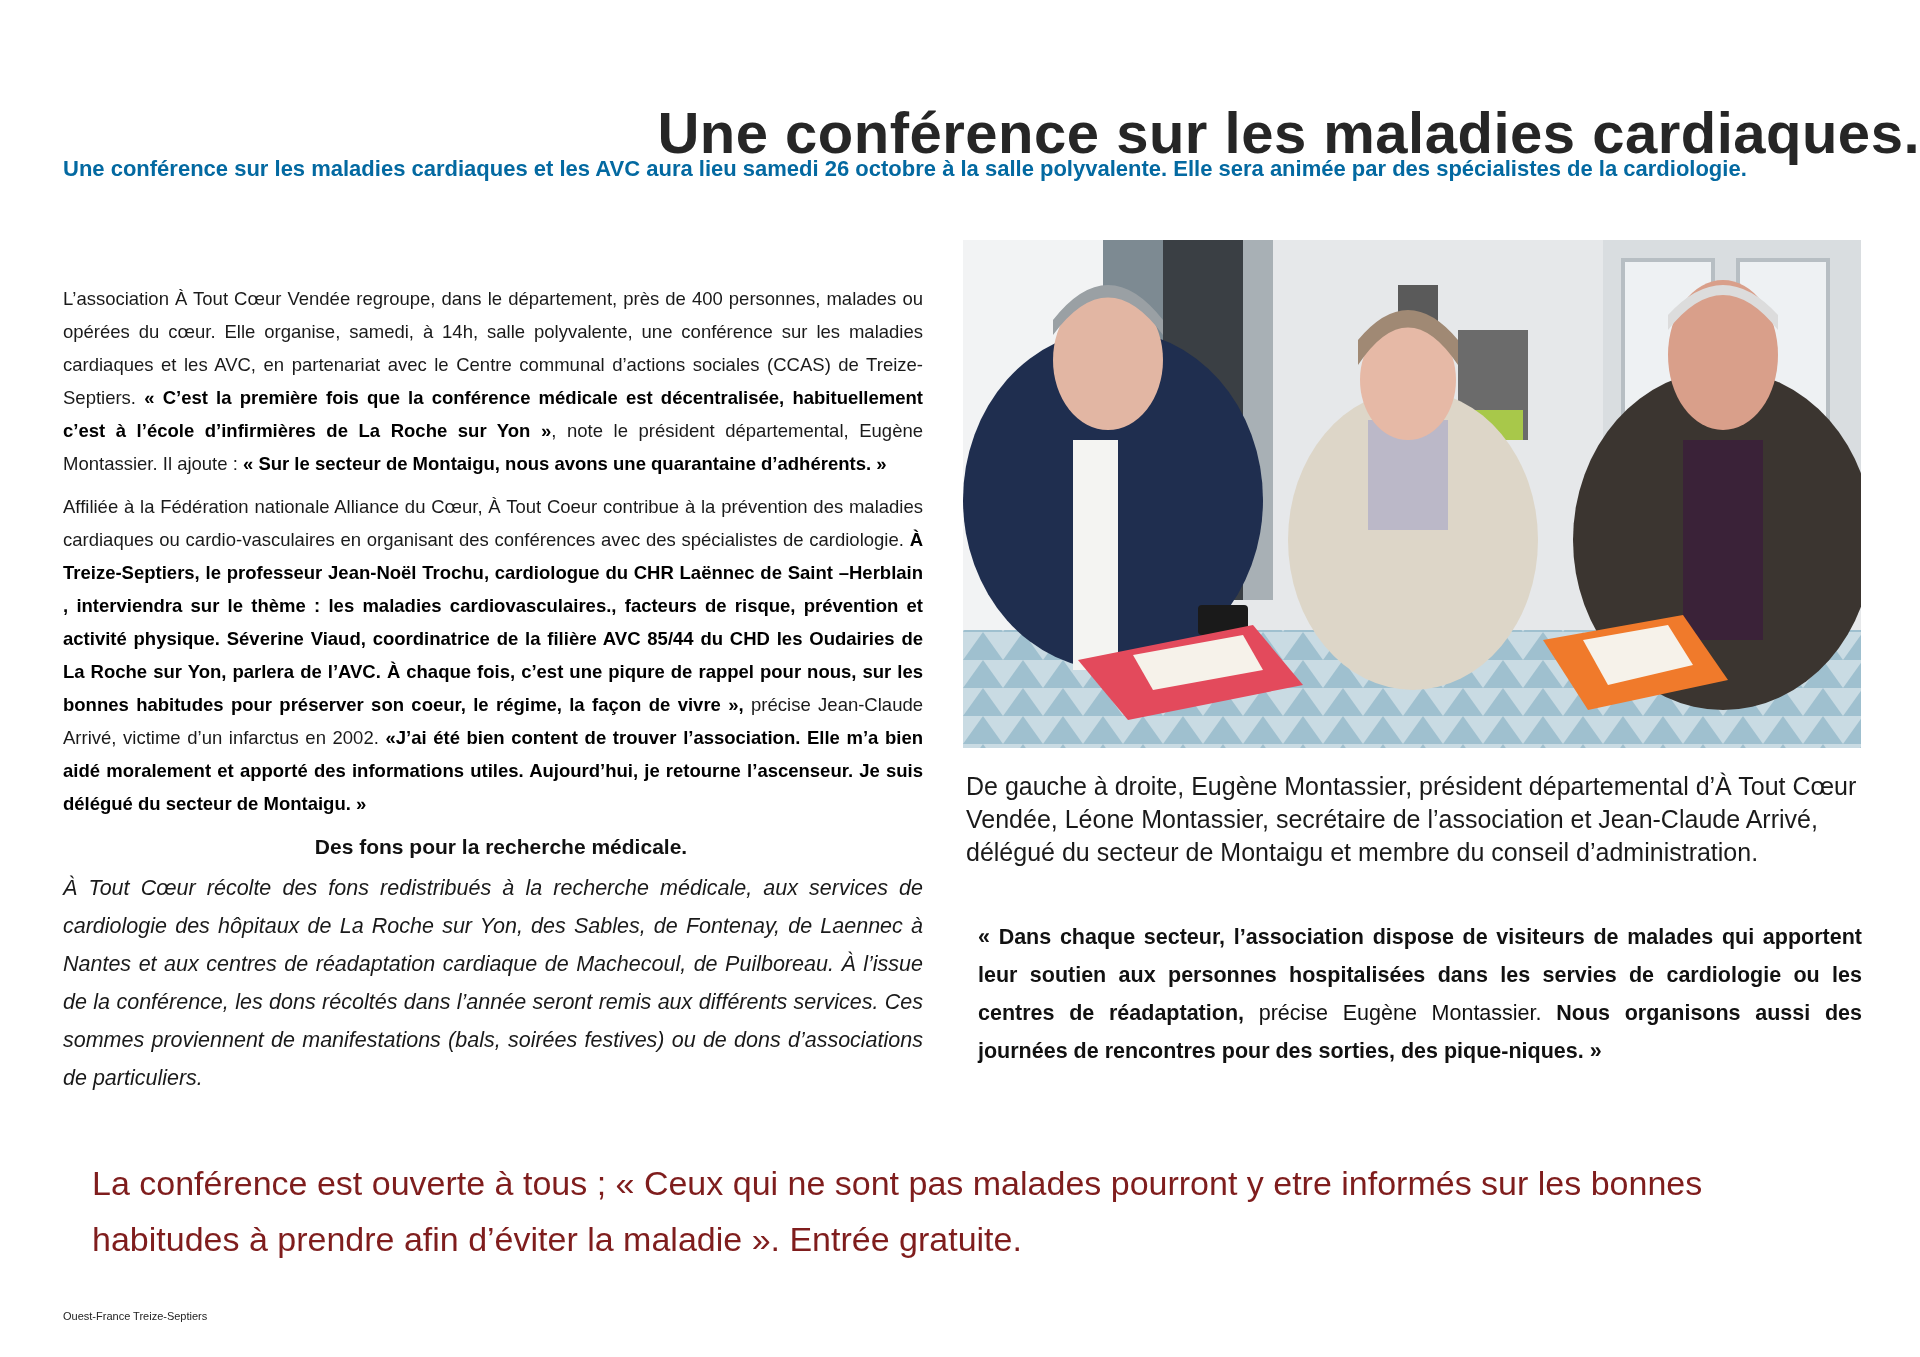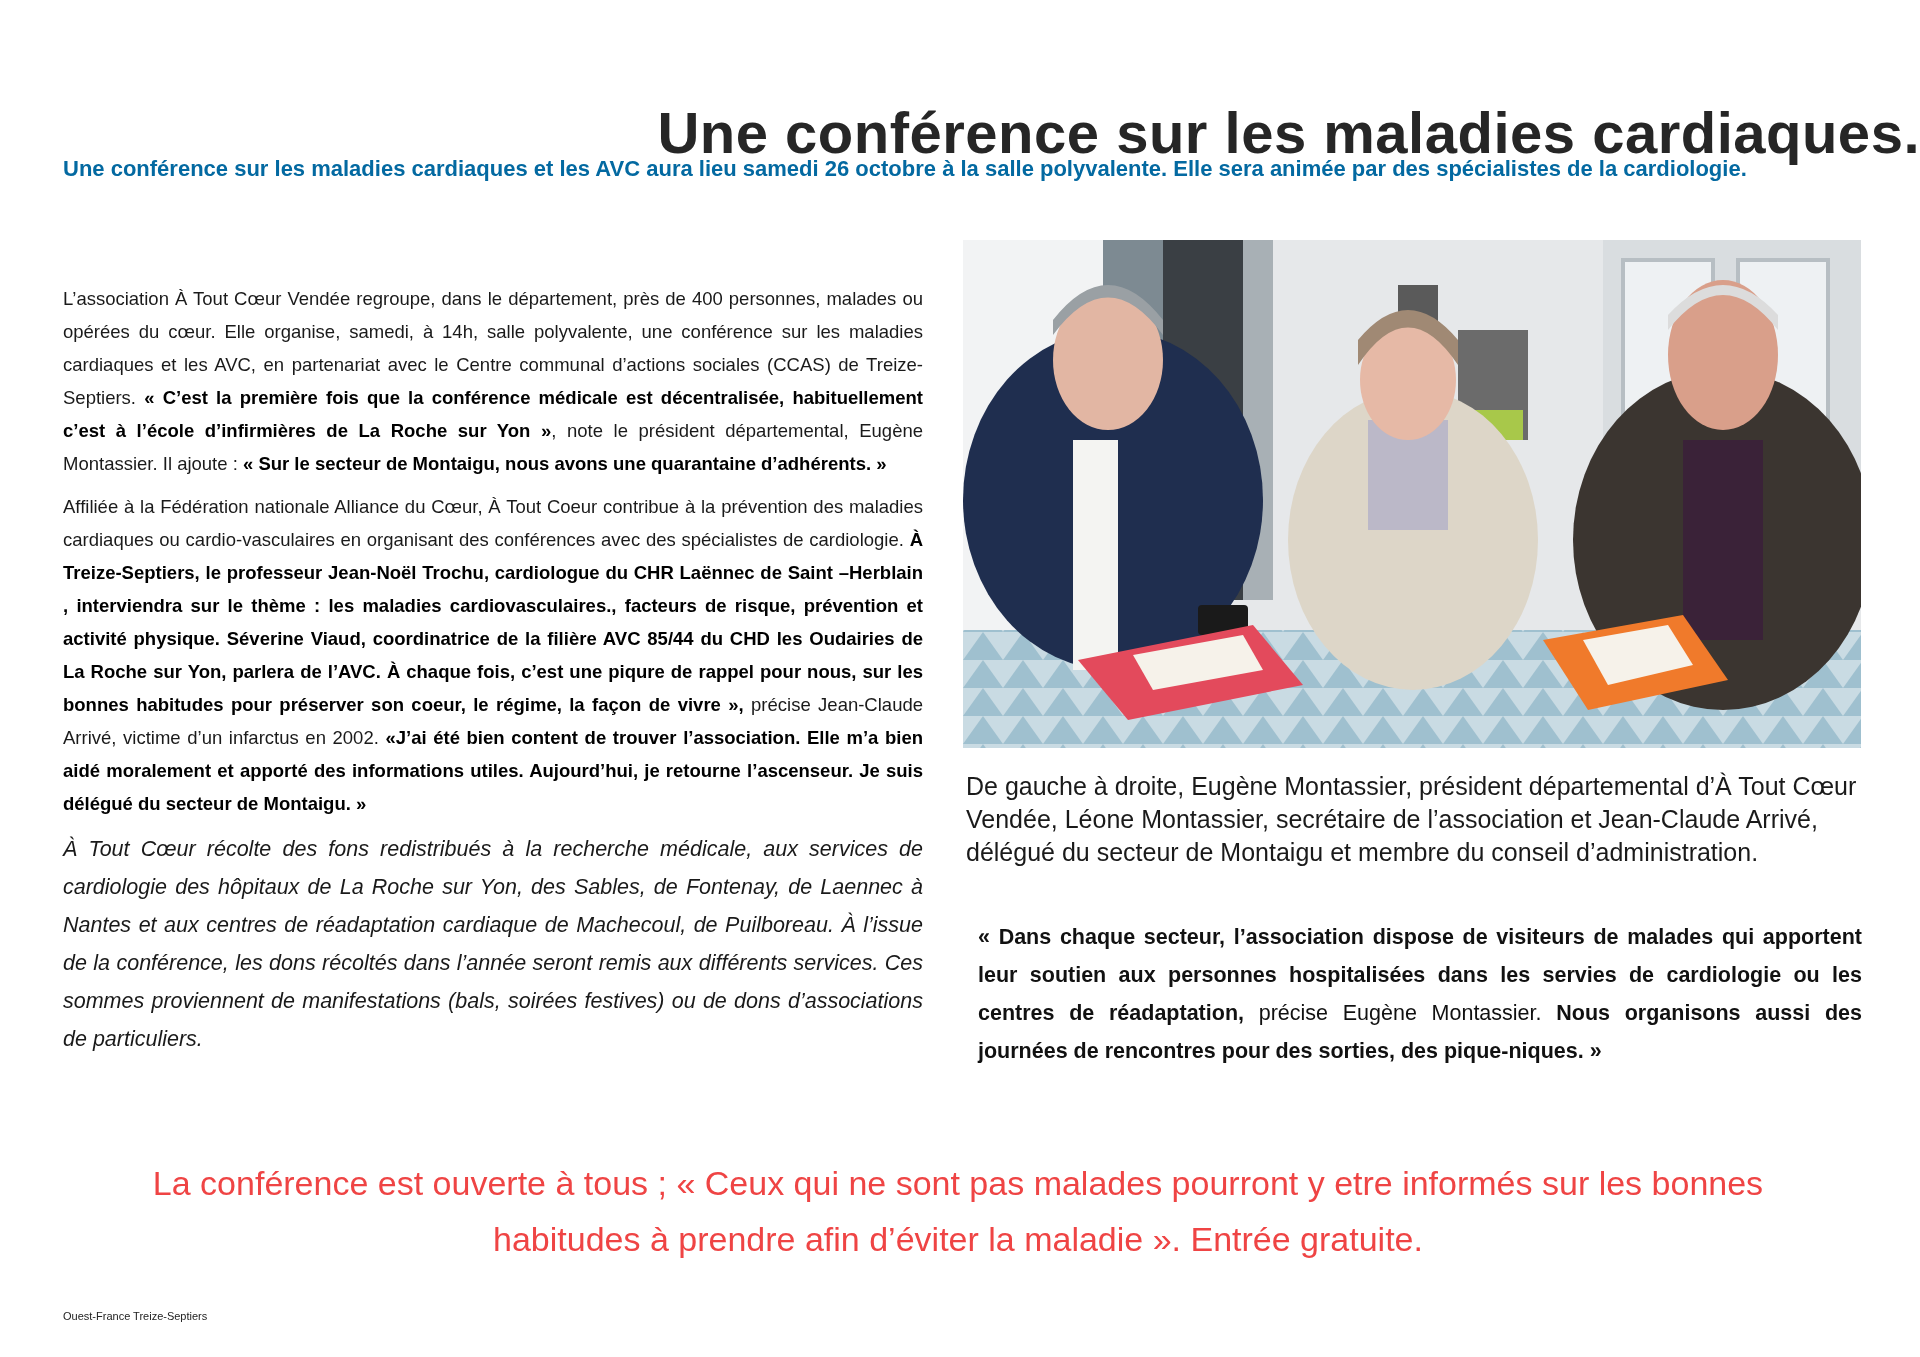--- a/index.html
+++ b/index.html
@@ -8,37 +8,38 @@
   .lead { position:absolute; left:63px; top:140px; width:1780px; font-size:22px; font-weight:bold; line-height:58px; color:#0369a1; }
   .col-left { position:absolute; left:63px; top:282px; width:876px; font-size:18.5px; line-height:33px; text-align:justify; color:#1a1a1a; }
   .col-left p { margin:0 16px 10px 0; }
   .col-left b { font-weight:bold; color:#000; }
   .subhead { text-align:center; font-weight:bold; font-size:21px; margin:6px 0 6px 0 !important; color:#111; }
   .big-p { font-size:21.5px; line-height:38px;font-style:italic; }
   .photo { position:absolute; left:963px; top:240px; width:898px; height:508px; overflow:hidden; background:#dfe3e6; }
   .caption { position:absolute; left:966px; top:770px; width:896px; font-size:25px; line-height:33px; color:#1a1a1a; }
   .quote { position:absolute; left:978px; top:918px; width:884px; font-size:21.5px; line-height:38px; text-align:justify; font-weight:bold; color:#111; }
   .quote .normal { font-weight:normal; }
-  .closing { position:absolute; left:78px; top:1155px; width:1760px; font-size:34px; line-height:56px; color:#ef4444;text-align:center; }
+  .closing { position:absolute; left:92px; top:1155px; width:1760px; font-size:34px; line-height:56px; color:#7f1d1d; }
   .source { position:absolute; left:63px; top:1310px; font-size:11px; color:#222; }
 </style>
 </head>
 <body>
 
 <h1 class="title">Une conférence sur les maladies cardiaques.</h1>
 
 <div class="lead">Une conférence sur les maladies cardiaques et les AVC aura lieu samedi 26 octobre à la salle polyvalente. Elle sera animée par des spécialistes de la cardiologie.</div>
 
 <div class="col-left">
   <p>
     <span>L’association À Tout Cœur Vendée regroupe, dans le département, près de 400 personnes, malades ou opérées du cœur. Elle organise, samedi, à 14h, salle polyvalente, une conférence sur les maladies cardiaques et les AVC, en partenariat avec le Centre communal d’actions sociales (CCAS) de Treize-Septiers. </span><b>« C’est la première fois que la conférence médicale est décentralisée, habituellement c’est à l’école d’infirmières de La Roche sur Yon »</b><span>, note le président départemental, Eugène Montassier. Il ajoute : </span><b>« Sur le secteur de Montaigu, nous avons une quarantaine d’adhérents. »</b>
   </p>
   <p>
     <span>Affiliée à la Fédération nationale Alliance du Cœur, À Tout Coeur contribue à la prévention des maladies cardiaques ou cardio-vasculaires en organisant des conférences avec des spécialistes de cardiologie. </span><b>À Treize-Septiers, le professeur Jean-Noël Trochu, cardiologue du CHR Laënnec de Saint –Herblain , interviendra sur le thème : les maladies cardiovasculaires., facteurs de risque, prévention et activité physique. Séverine Viaud, coordinatrice de la filiè­re AVC 85/44 du CHD les Oudairies de La Roche sur Yon, parlera de l’AVC. À chaque fois, c’est une piqure de rappel pour nous, sur les bonnes habitudes pour préserver son coeur, le régime, la façon de vivre »,</b><span> précise Jean-Claude Arrivé, victime d’un infarctus en 2002. </span><b>«J’ai été bien content de trouver l’association. Elle m’a bien aidé moralement et apporté des informations utiles. Aujourd’hui, je retourne l’ascenseur. Je suis délégué du secteur de Montaigu. »</b>
   </p>
+  <p class="subhead">Des fons pour la recherche médicale.</p>
   <p class="big-p">À Tout Cœur récolte des fons redistribués à la recherche médicale, aux services de cardiologie des hôpitaux de La Roche sur Yon, des Sables, de Fontenay, de Laennec à Nantes et aux centres de réadaptation cardiaque de Machecoul, de Puilboreau. À l’issue de la conférence, les dons récoltés dans l’année seront remis aux différents services. Ces sommes proviennent de manifestations (bals, soirées festives) ou de dons d’associations de particuliers.</p>
 </div>
 
 <div class="photo" title="Trois personnes assises à une table avec des dossiers rouge et orange">
   <svg width="898" height="508" viewBox="0 0 898 508">
     <defs>
       <pattern id="tri" width="40" height="28" patternUnits="userSpaceOnUse">
         <rect width="40" height="28" fill="#c9dbe3"></rect>
         <polygon points="0,28 20,0 40,28" fill="#9fc0cf"></polygon>
       </pattern>

